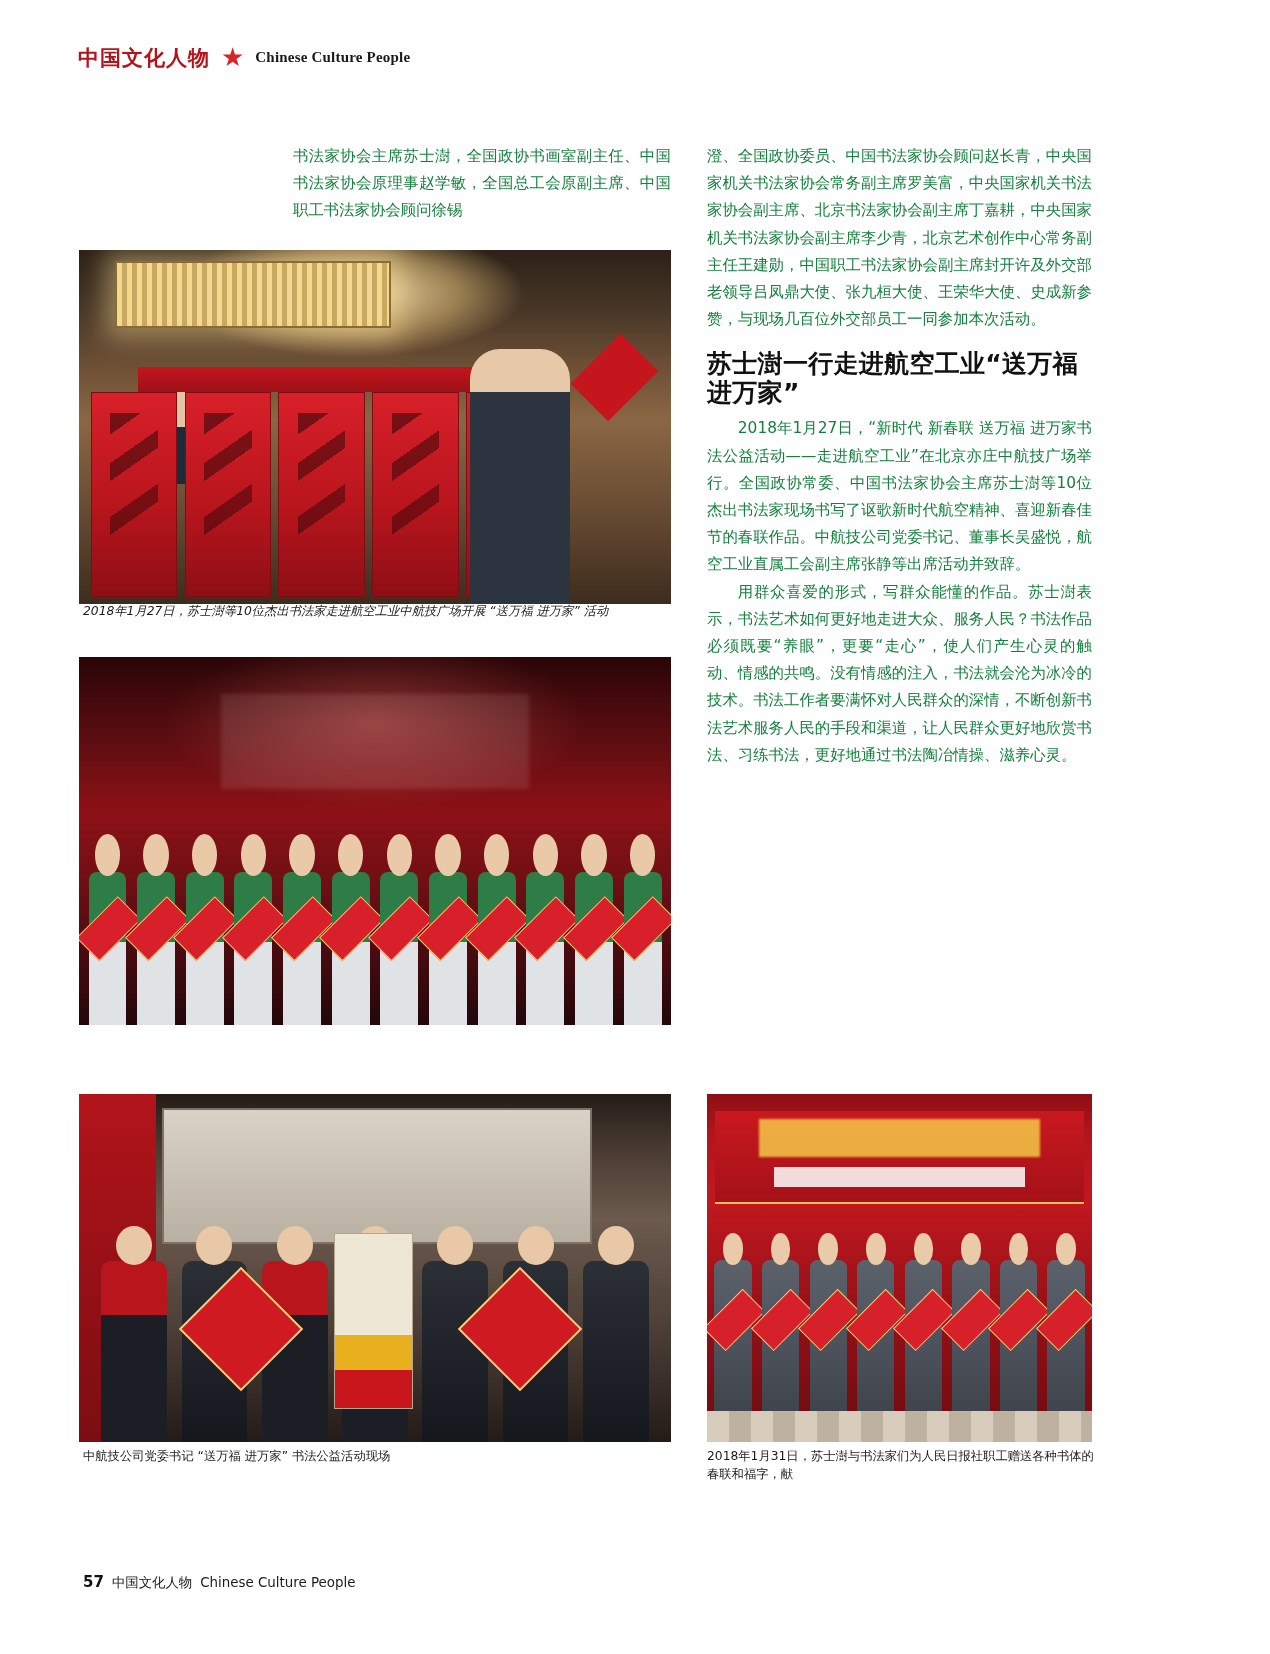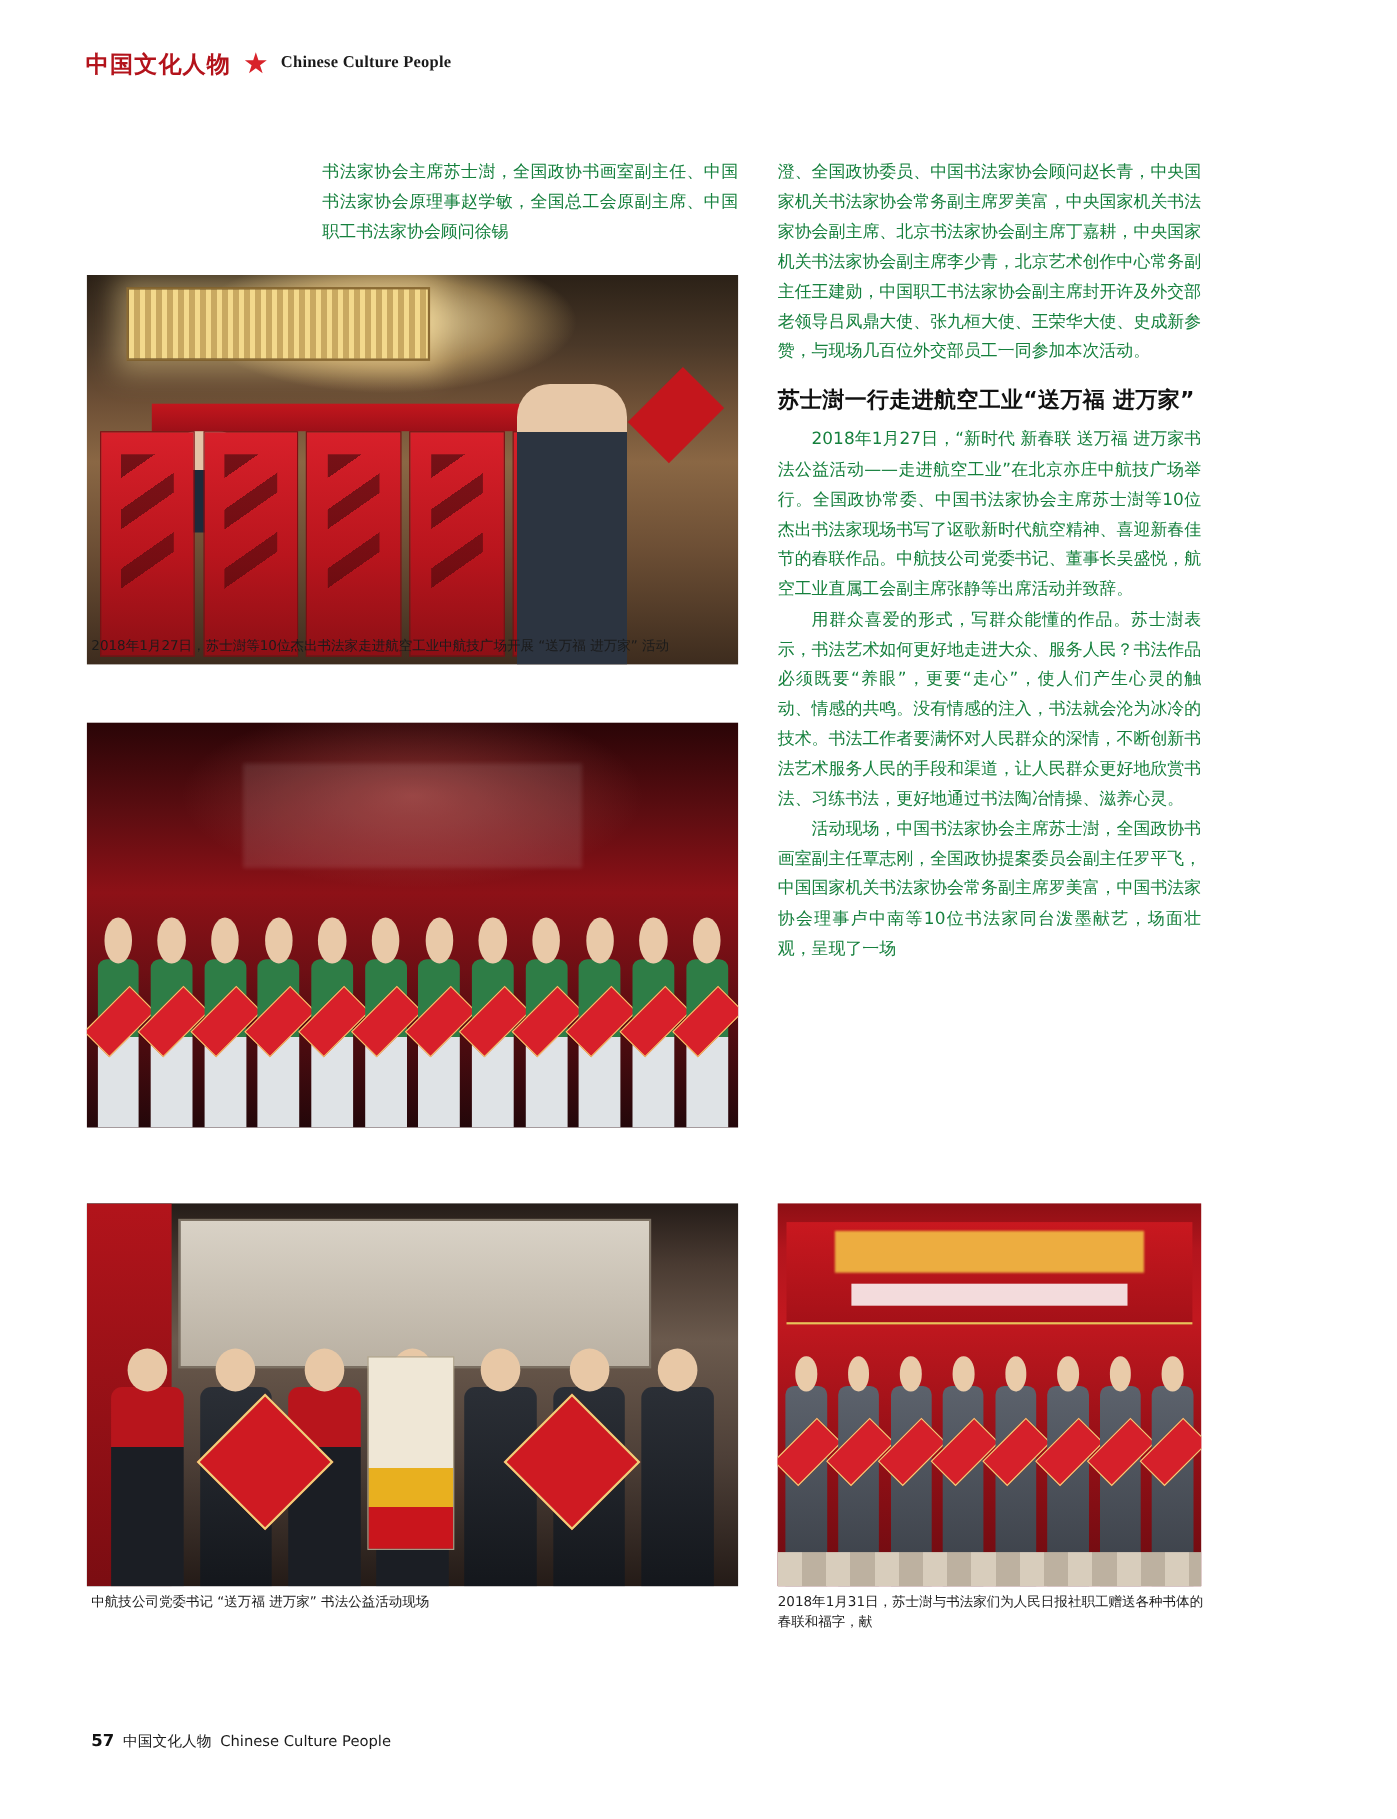--- a/index.html
+++ b/index.html
@@ -80,21 +80,21 @@
     font-size: 15.4px;
     line-height: 27.2px;
     text-align: justify;
     text-justify: inter-ideograph;
     margin: 0;
     color: #15803d;
   }
 
   h2.section {
     font-family: "DejaVu Sans", sans-serif;
-    font-size: 20px;
+    font-size: 25px;
     font-weight: bold;
     line-height: 29px;
     margin: 16px 0 8px 0;
     color: #111;
     letter-spacing: 0.3px;
   }
 
   
   .figure { position: absolute; }
   .figure .ph {
@@ -114,21 +114,21 @@
 
   
   #fig1 { left: 79px; top: 250px; width: 592px; height: 354px; }
   
   #fig2 { left: 79px; top: 657px; width: 592px; height: 368px; }
   
   #fig3 { left: 79px; top: 1094px; width: 592px; height: 348px; }
   
   #fig4 { left: 707px; top: 1094px; width: 385px; height: 348px; }
 
-  #cap1 { left: 83px; top: 578px; width: 590px; }
+  #cap1 { left: 83px; top: 602px; width: 590px; font-style: italic; }
   #cap2 { left: 83px; top: 1030px; width: 592px; }
   #cap3 { left: 83px; top: 1447px; width: 592px; }
   #cap4 { left: 707px; top: 1447px; width: 392px; }
 
   
   .p1 {
     background:
       radial-gradient(ellipse 240px 90px at 46% 12%, rgba(255,236,180,.95) 0%, rgba(226,190,120,.55) 45%, rgba(120,92,54,0) 72%),
       linear-gradient(180deg, #2b2117 0%, #4a3828 18%, #6e5036 33%, #8a6744 48%, #6d4f35 70%, #3d2c1e 100%);
   }
@@ -495,21 +495,20 @@
       <div class="floor"></div>
     </div>
   </div>
   <div class="caption" id="cap4">2018年1月31日，苏士澍与书法家们为人民日报社职工赠送各种书体的春联和福字，献</div>
 
   <div class="col-right">
     <p class="body">澄、全国政协委员、中国书法家协会顾问赵长青，中央国家机关书法家协会常务副主席罗美富，中央国家机关书法家协会副主席、北京书法家协会副主席丁嘉耕，中央国家机关书法家协会副主席李少青，北京艺术创作中心常务副主任王建勋，中国职工书法家协会副主席封开许及外交部老领导吕凤鼎大使、张九桓大使、王荣华大使、史成新参赞，与现场几百位外交部员工一同参加本次活动。</p>
     <h2 class="section">苏士澍一行走进航空工业“送万福  进万家”</h2>
     <p class="body indent">2018年1月27日，“新时代 新春联 送万福 进万家书法公益活动——走进航空工业”在北京亦庄中航技广场举行。全国政协常委、中国书法家协会主席苏士澍等10位杰出书法家现场书写了讴歌新时代航空精神、喜迎新春佳节的春联作品。中航技公司党委书记、董事长吴盛悦，航空工业直属工会副主席张静等出席活动并致辞。</p>
     <p class="body indent">用群众喜爱的形式，写群众能懂的作品。苏士澍表示，书法艺术如何更好地走进大众、服务人民？书法作品必须既要“养眼”，更要“走心”，使人们产生心灵的触动、情感的共鸣。没有情感的注入，书法就会沦为冰冷的技术。书法工作者要满怀对人民群众的深情，不断创新书法艺术服务人民的手段和渠道，让人民群众更好地欣赏书法、习练书法，更好地通过书法陶冶情操、滋养心灵。</p>
-    <p class="body indent">活动现场，中国书法家协会主席苏士澍，全国政协书画室副主任覃志刚，全国政协提案委员会副主任罗平飞，中国国家机关书法家协会常务副主席罗美富，中国书法家协会理事卢中南等10位书法家同台泼墨献艺，场面壮观，呈现了一场</p>
   </div>
 
   <div class="footer">
     <span class="pg">57</span>
     <span class="ft">中国文化人物</span>
     <span class="ft">Chinese Culture People</span>
   </div>
 
 </div>
 

